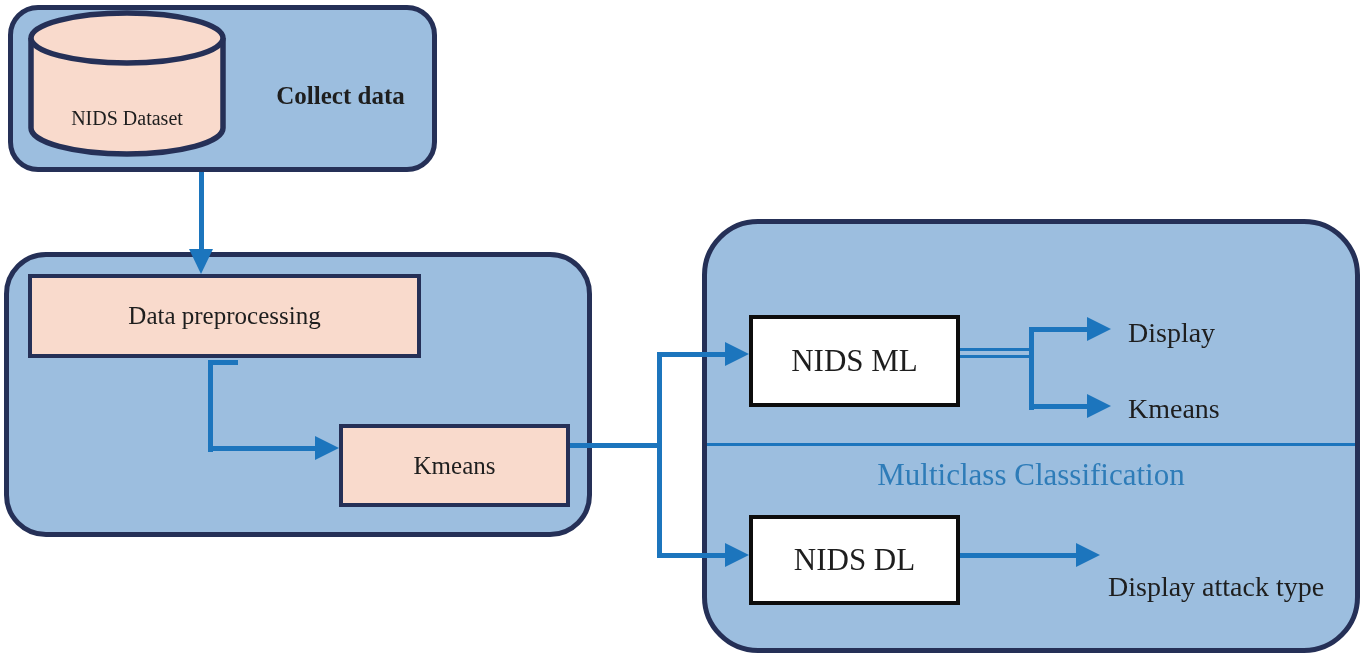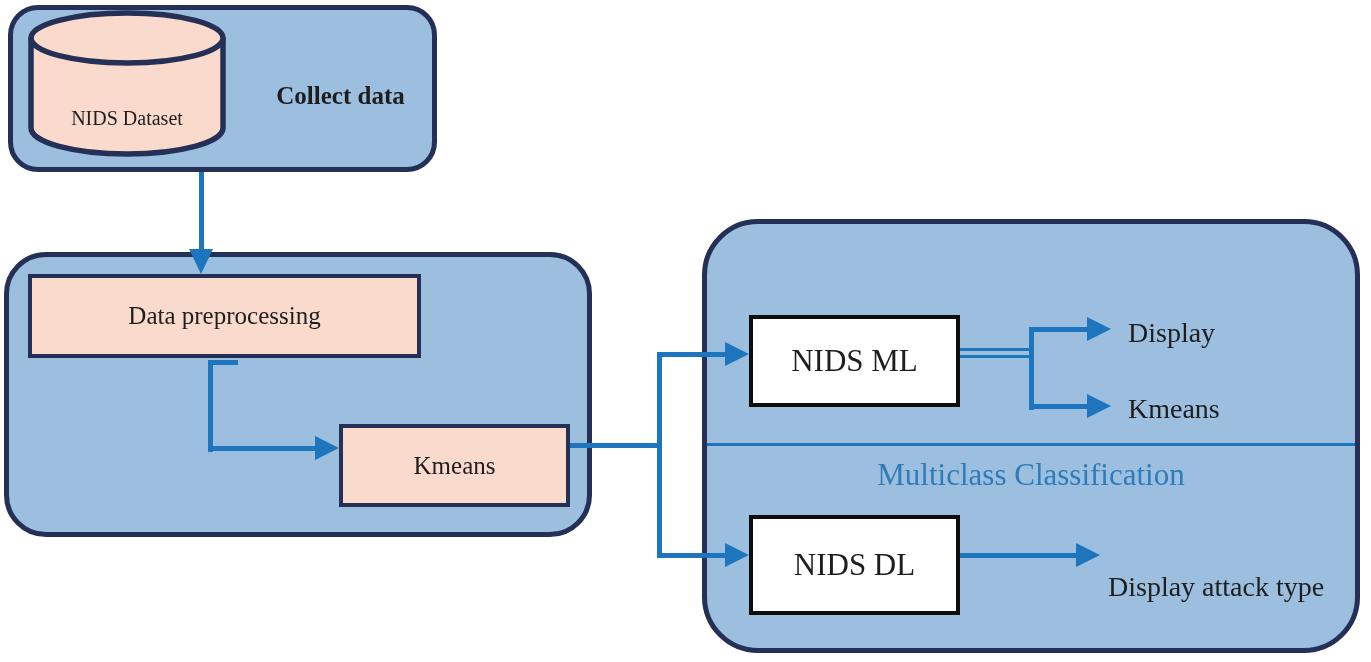--- a/index.html
+++ b/index.html
@@ -80,19 +80,19 @@
 
   <div class="wbox" style="left:749px;top:315px;width:211px;height:92px;">
     <span>NIDS ML</span>
   </div>
 
   <div class="lbl" style="left:1128px;top:317px;">Display</div>
   <div class="lbl" style="left:1128px;top:393px;">Kmeans</div>
 
   <div class="title" style="left:702px;top:457px;width:658px;">Multiclass Classification</div>
 
-  <div class="wbox" style="left:749px;top:515px;width:211px;height:100px;">
+  <div class="wbox" style="left:749px;top:515px;width:211px;height:90px;">
     <span>NIDS DL</span>
   </div>
 
   <div class="lbl" style="left:1108px;top:571px;">Display attack type</div>
 
 </div>
 
 </body></html>

